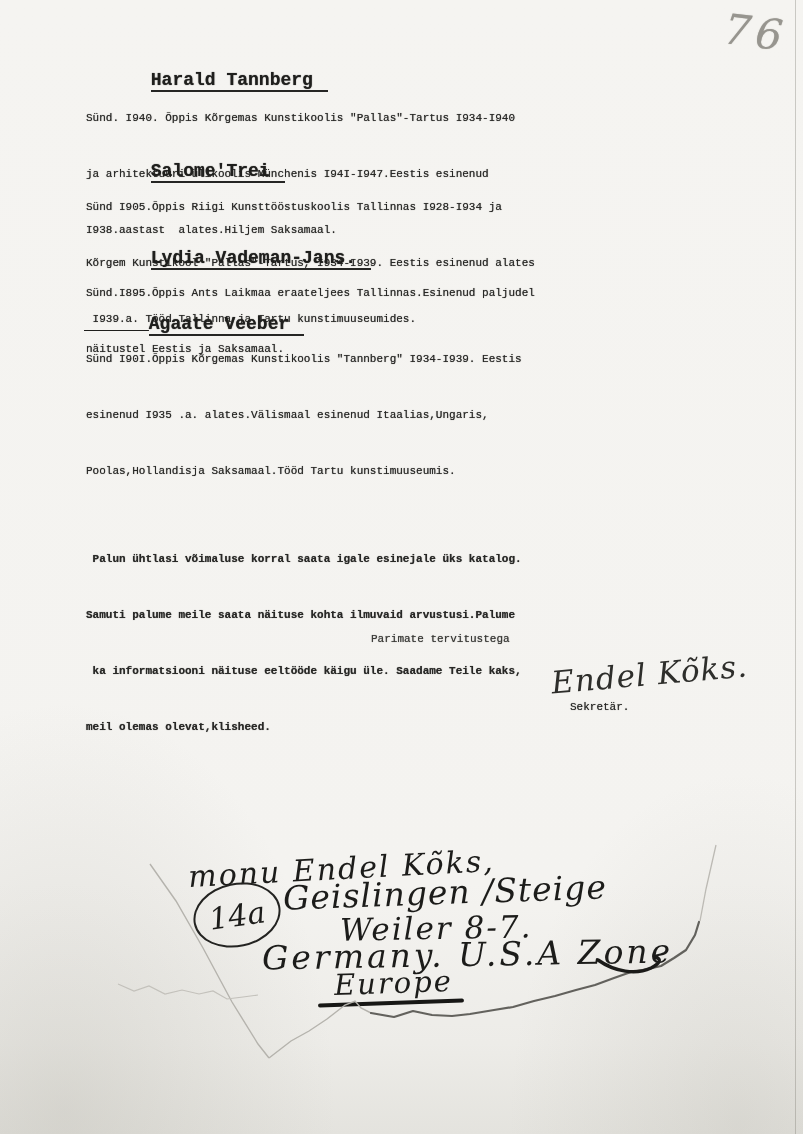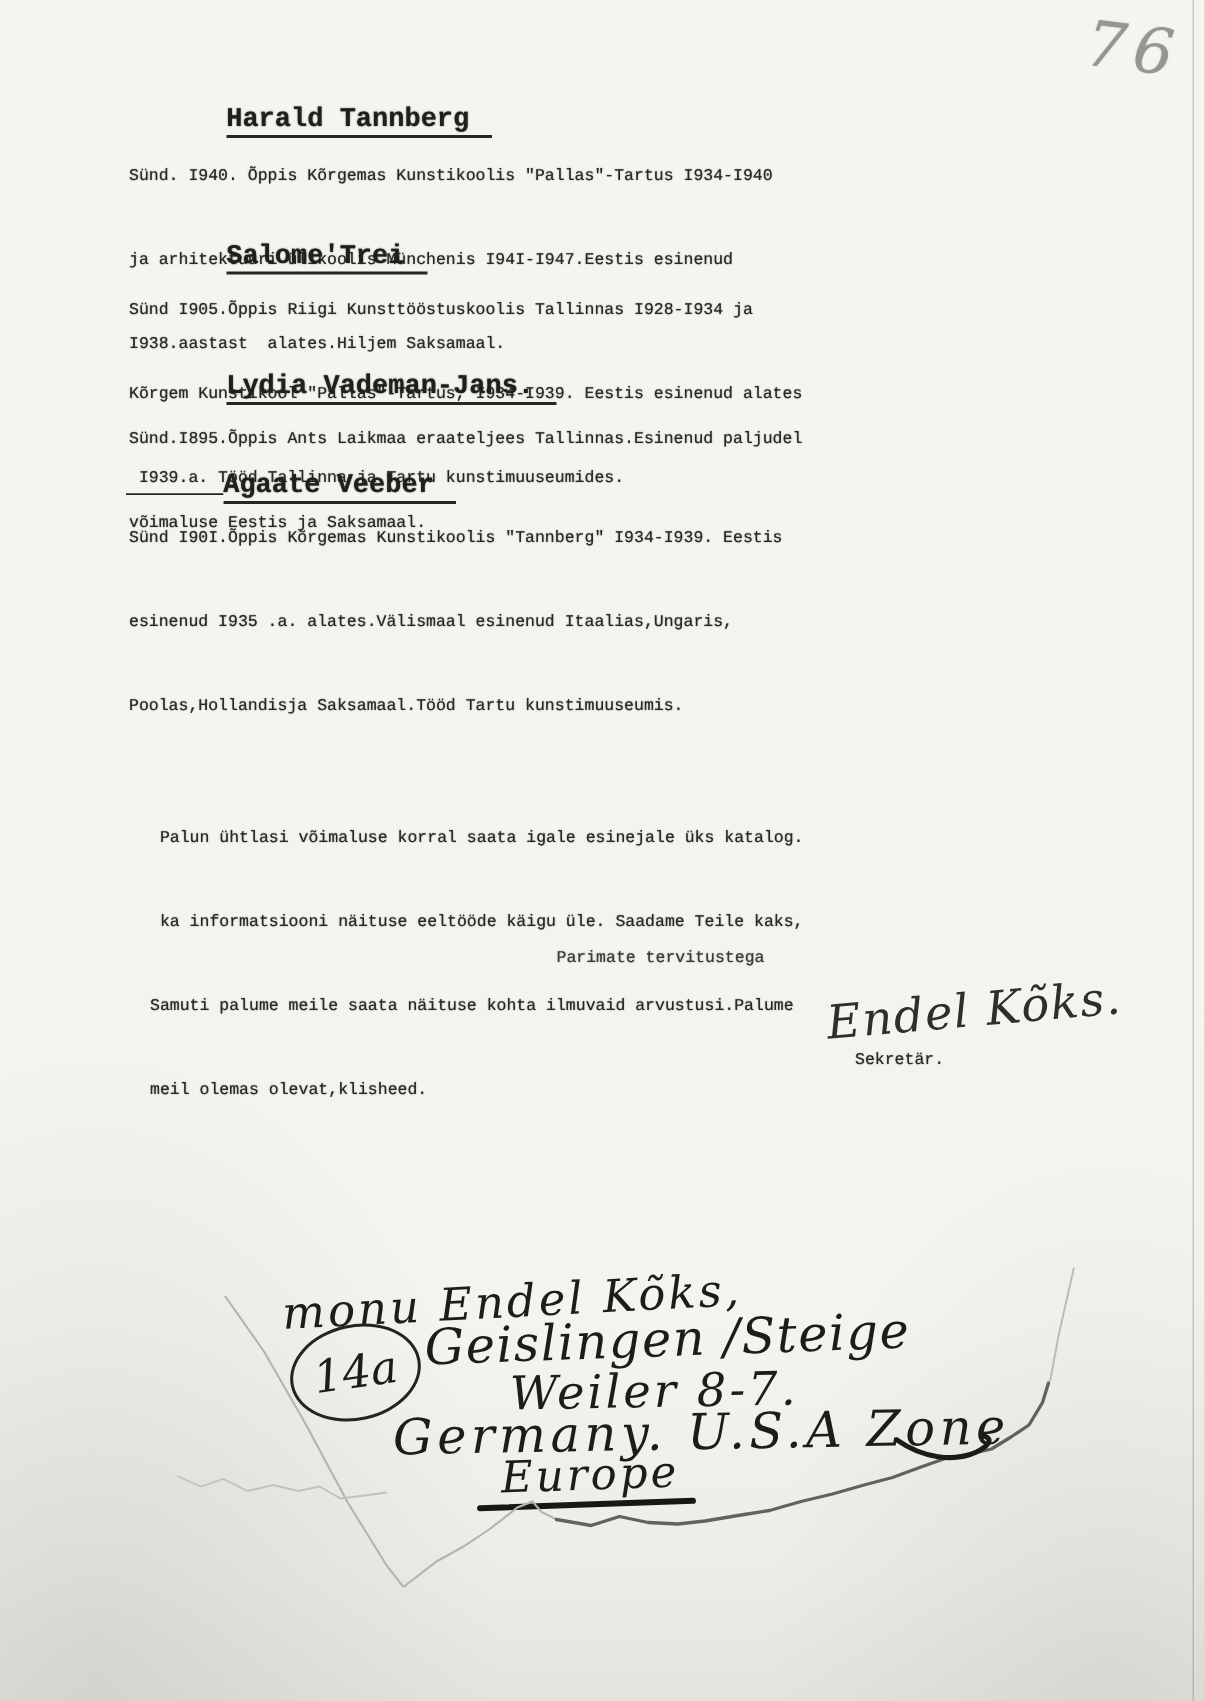--- a/index.html
+++ b/index.html
@@ -93,38 +93,38 @@
       <div class="line">Kõrgem Kunstikool "Pallas"-Tartus, I934-I939. Eestis esinenud alates</div>
       <div class="line"> I939.a. Tööd Tallinna ja Tartu kunstimuuseumides.</div>
     </div>
   </div>
 
   <div>
     <div class="heading" style="left:86px;top:228px;text-align:right;">
       <span>Lydia Vademan-Jans.</span></div>
     <div class="typed" style="left:86px;top:247px;">
       <div class="line">Sünd.I895.Õppis Ants Laikmaa eraateljees Tallinnas.Esinenud paljudel</div>
-      <div class="line">võimaluse Eestis ja Saksamaal.</div>
+      <div class="line">näitustel Eestis ja Saksamaal.</div>
     </div>
   </div>
 
   <div>
     <div class="heading" style="left:84px;top:294px;text-decoration:underline;">
       <span>Agaate Veeber</span></div>
     <div class="typed" style="left:86px;top:313px;">
       <div class="line">Sünd I90I.Õppis Kõrgemas Kunstikoolis "Tannberg" I934-I939. Eestis</div>
       <div class="line">esinenud I935 .a. alates.Välismaal esinenud Itaalias,Ungaris,</div>
       <div class="line">Poolas,Hollandisja Saksamaal.Tööd Tartu kunstimuuseumis.</div>
     </div>
   </div>
 
-  <div class="typed" style="left:100px;top:513px;">
+  <div class="typed" style="left:86px;top:513px;font-weight:bold;">
     <div class="line"> Palun ühtlasi võimaluse korral saata igale esinejale üks katalog.</div>
+    <div class="line">Samuti palume meile saata näituse kohta ilmuvaid arvustusi.Palume</div>
     <div class="line"> ka informatsiooni näituse eeltööde käigu üle. Saadame Teile kaks,</div>
-    <div class="line">Samuti palume meile saata näituse kohta ilmuvaid arvustusi.Palume</div>
     <div class="line">meil olemas olevat,klisheed.</div>
   </div>
 
   <div class="typed" style="left:371px;top:630px;color:#3a3a37;">Parimate tervitustega</div>
 
   <div class="hand" style="left:551px;top:656px;font-size:31px;letter-spacing:1px;transform:rotate(-5deg);color:#2e2e2b;">Endel Kõks.</div>
 
   <div class="typed" style="left:570px;top:666px;margin-top:32px;">Sekretär.</div>
 
   <div>

